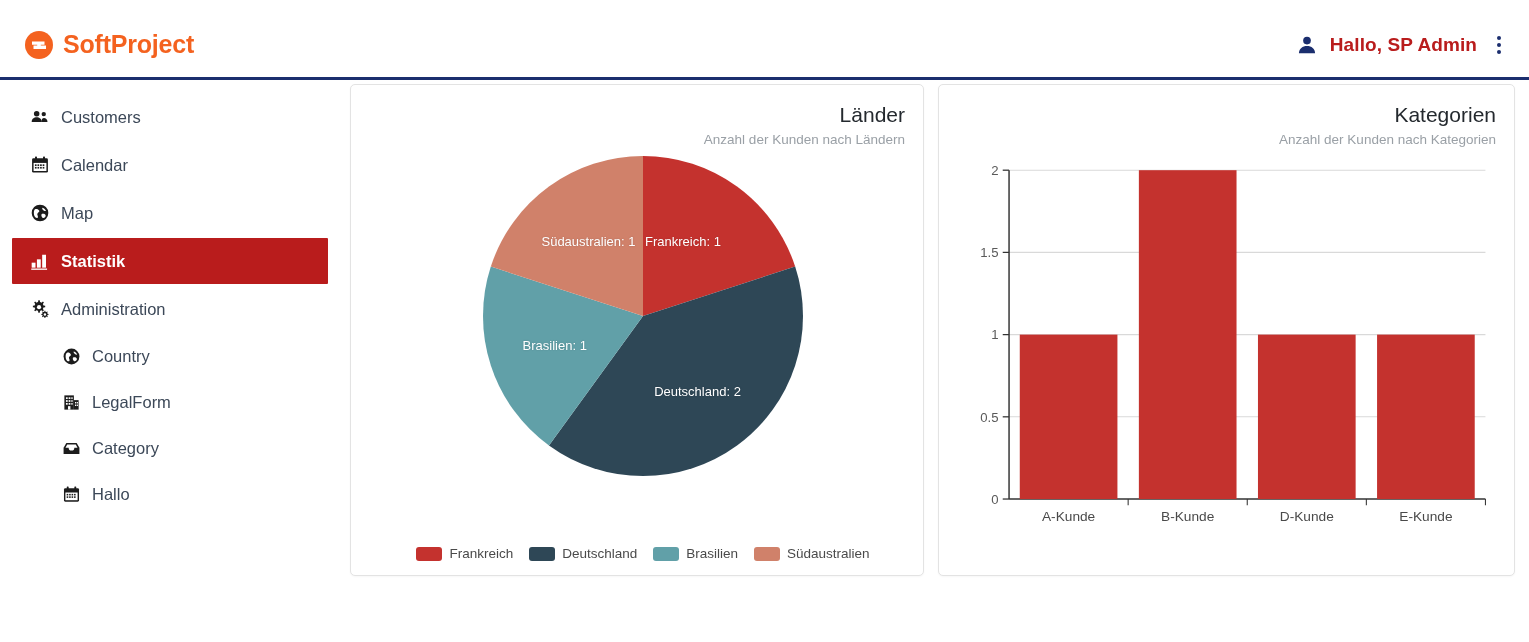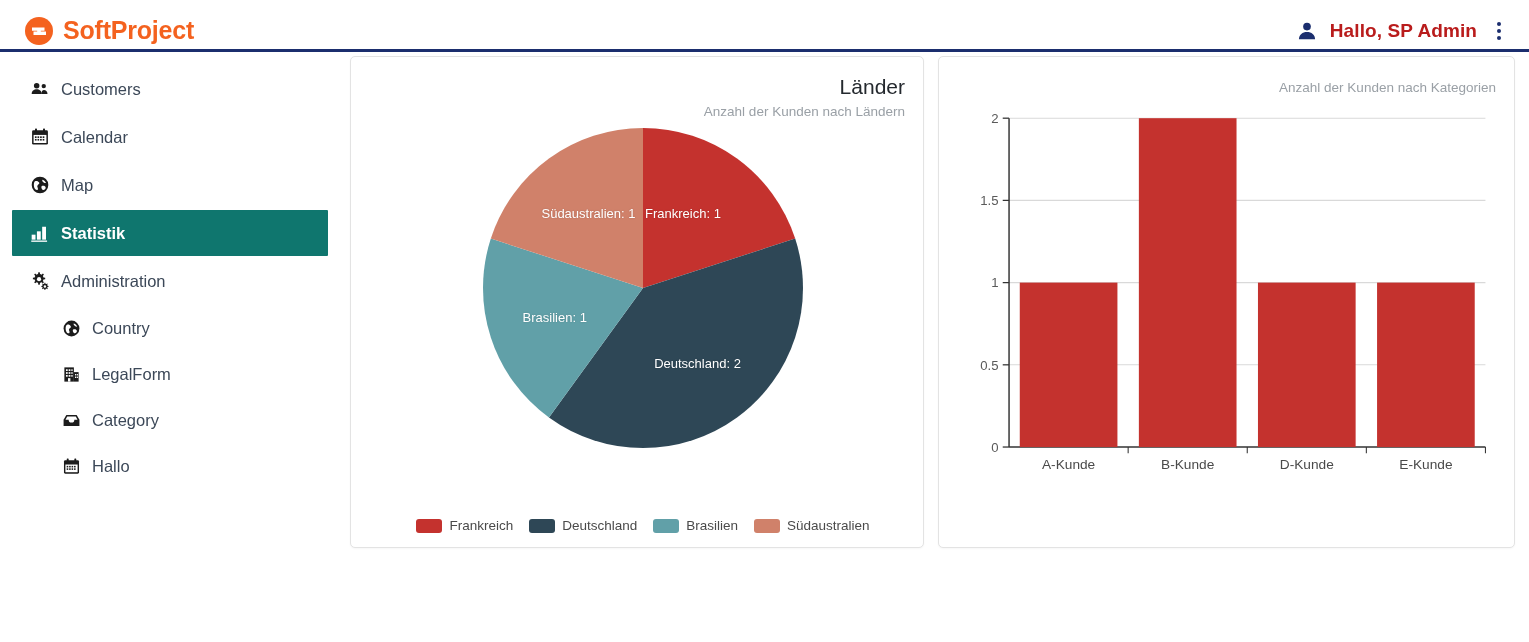--- a/index.html
+++ b/index.html
@@ -7,21 +7,21 @@
     margin: 0; padding: 0;
     width: 1529px; height: 642px;
     background: #ffffff;
     font-family: "Liberation Sans", sans-serif;
     overflow: hidden;
   }
 
   
   .header {
     position: relative;
-    height: 52px;
+    height: 80px;
     background: #ffffff;
     border-bottom: 3px solid #1b2e6e;
     display: flex;
     align-items: center;
     justify-content: space-between;
     padding: 12px 20px 0 24px;
   }
   .brand { display: flex; align-items: center; gap: 9px; }
   .brand-logo {
     width: 30px; height: 30px;
@@ -61,21 +61,21 @@
   .nav-item {
     display: flex; align-items: center; gap: 11px;
     height: 46px;
     margin: 0 12px 2px 12px;
     padding-left: 18px;
     color: #3c4858;
     font-size: 16.5px;
     cursor: pointer;
     border-radius: 1px;
   }
-  .nav-item.active { background: #0f766e; color: #ffffff; font-weight: bold; }
+  .nav-item.active { background: #b91c1c; color: #ffffff; font-weight: bold; }
   .nav-item .ico { width: 20px; height: 20px; display: flex; align-items: center; justify-content: center; flex: 0 0 20px; }
   .nav-item .ico svg { display: block; }
   .nav-sub { padding-left: 31px; }
   .nav-sub .nav-item { height: 44px; }
 
   
   .main {
     flex: 1;
     display: flex;
     gap: 14px;
@@ -351,20 +351,21 @@
             <span class="legend-text">Brasilien</span>
           </div>
           <div class="legend-item">
             <span class="legend-swatch" style="background: rgb(208, 129, 106);"></span>
             <span class="legend-text">Südaustralien</span>
           </div>
         </div>
     </section>
 
     <section class="card card-kategorien">
+      <div class="card-title">Kategorien</div>
       <div class="card-sub">Anzahl der Kunden nach Kategorien</div>
       <div class="card-body">
         <div class="bar-wrap">
           <svg class="bar-svg" id="bar-svg" viewBox="0 0 500 380" preserveAspectRatio="none" xmlns="http://www.w3.org/2000/svg">
               <line x1="32" y1="334" x2="38" y2="334" stroke="#333333" stroke-width="1.2"></line>
               <text x="28" y="338.5" text-anchor="end" class="tick-label">0</text>
               <line x1="38" y1="256" x2="490" y2="256" stroke="#d9d9d9" stroke-width="1"></line>
               <line x1="32" y1="256" x2="38" y2="256" stroke="#333333" stroke-width="1.2"></line>
               <text x="28" y="260.5" text-anchor="end" class="tick-label">0.5</text>
               <line x1="38" y1="178" x2="490" y2="178" stroke="#d9d9d9" stroke-width="1"></line>

